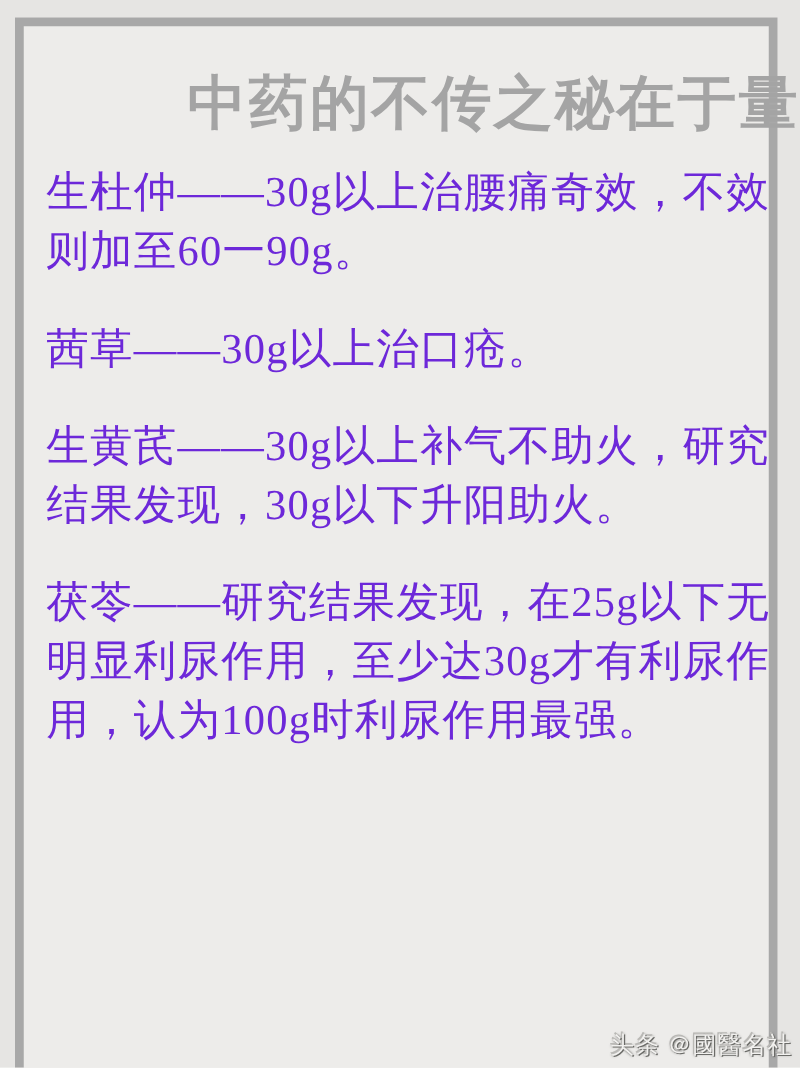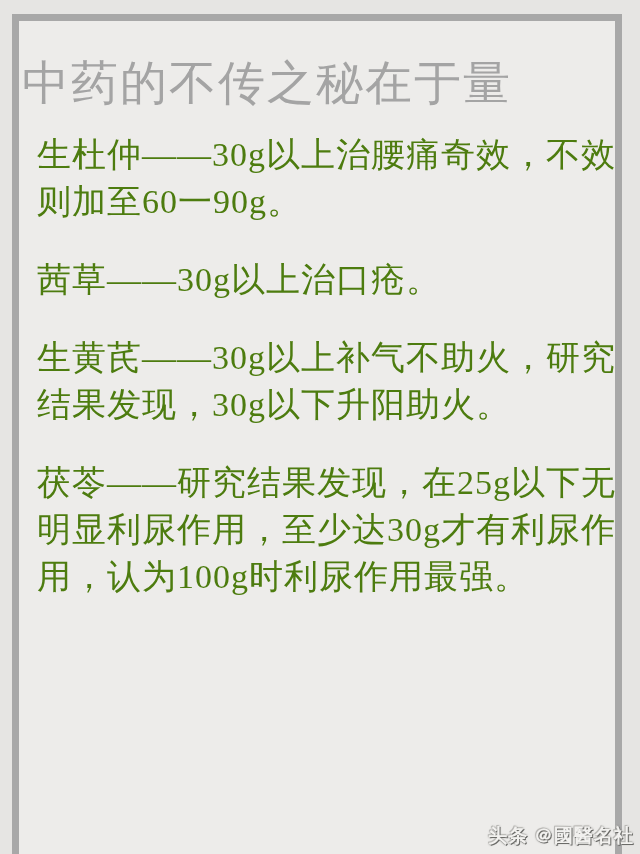--- a/index.html
+++ b/index.html
@@ -23,48 +23,48 @@
     height: 880px; 
     border: 7px solid #a8a8a8;
     background: #edecea;
   }
   .title {
     position: absolute;
     top: 58px;
     left: 0;
     width: 100%;
     padding-left: 22px;
-    text-align: left;
+    text-align: right;
     font-size: 47px;
     line-height: 1.1;
-    font-weight: normal;
+    font-weight: bold;
     letter-spacing: 2px;
     color: #a4a4a4;
   }
   .content {
     position: absolute;
     top: 131px;
     left: 0;
     width: 640px;
     padding: 0 1px 0 37px;
   }
   .content p {
     font-size: 34px;
     line-height: 47px;
     letter-spacing: 1px;
-    color: #4d7c0f;
+    color: #6d28d9;
     margin-bottom: 31px;
     font-weight: 500;
   }
   .watermark {
     position: absolute;
     right: 6px;
     bottom: 5px;
     font-size: 19px;
-    font-weight: bold;
+    font-weight: normal;
     letter-spacing: 1px;
     color: #f2f1ef;
     text-shadow:
       1px 1px 0 #6b6b68,
       -1px -1px 0 #b9b8b5,
       0 0 2px rgba(60,60,58,0.8);
   }
 </style>
 </head>
 <body>

